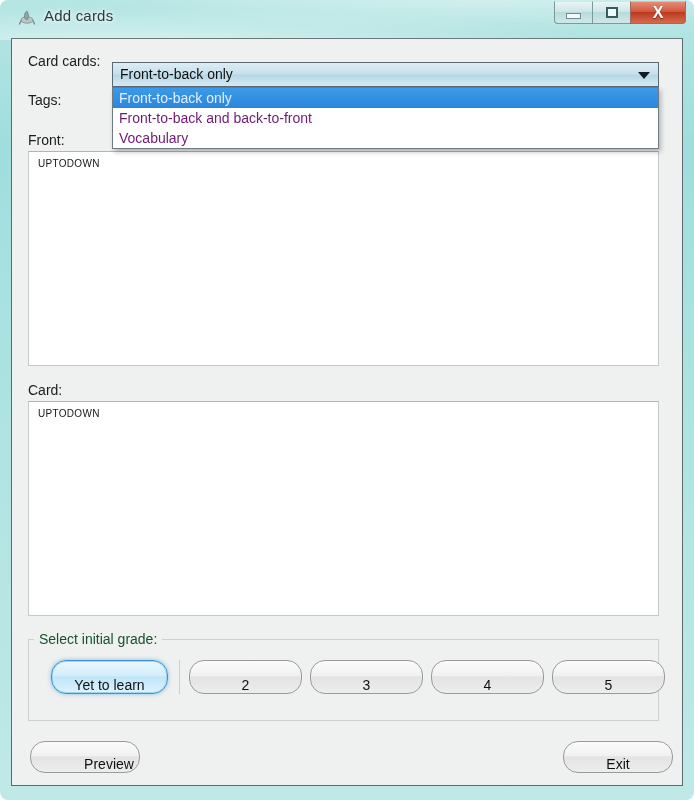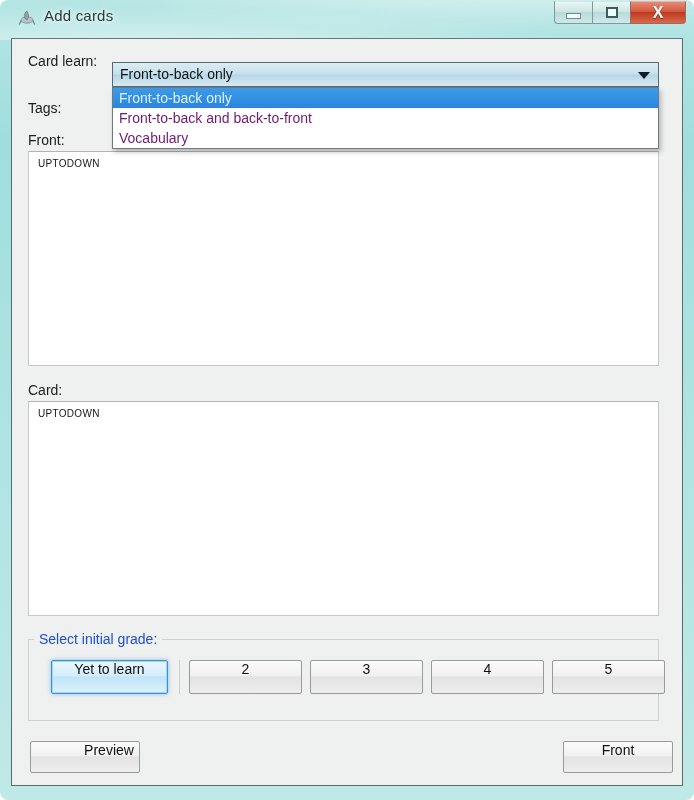--- a/index.html
+++ b/index.html
@@ -109,21 +109,21 @@
   }
 
   
   .field-label {
     position: absolute;
     font-size: 14px;
     color: #1c1c1c;
     white-space: nowrap;
   }
   #lbl-cardtype { left: 16px; top: 14px; }
-  #lbl-tags     { left: 16px; top: 53px; margin-top: 8px; }
+  #lbl-tags     { left: 16px; top: 53px; }
   #lbl-front    { left: 16px; top: 93px; }
   #lbl-back     { left: 16px; top: 343px; }
 
   
   #combo {
     position: absolute;
     left: 100px; top: 23px;
     width: 547px; height: 25px;
     box-sizing: border-box;
     border: 1px solid #5a6a74;
@@ -196,36 +196,36 @@
     box-sizing: border-box;
     border: 1px solid #cfcfcf;
     background: transparent;
   }
   #grade-legend {
     position: absolute;
     left: 22px; top: 592px;
     background: #eff0f0;
     padding: 0 5px;
     font-size: 14px;
-    color: #1d4ed8;
+    color: #14532d;
     white-space: nowrap;
     z-index: 5;
   }
 
   
   .btn {
     position: absolute;
     box-sizing: border-box;
     border: 1px solid #9a9a9a;
-    border-radius: 2px;
+    border-radius: 15px;
     background: linear-gradient(180deg,#fbfbfb 0%, #f1f1f1 45%, #e3e3e3 50%, #ededed 100%);
     font-size: 14px;
     color: #101010;
     display: flex;
-    align-items: flex-start;
+    align-items: flex-end;
     justify-content: center;
     font-family: "Liberation Sans", sans-serif;
     cursor: default;
   }
   .btn.focused {
     border: 1px solid #3c93d0;
     background: linear-gradient(180deg,#eaf7fd 0%, #d4eefb 45%, #bfe5f8 50%, #def3fd 100%);
     box-shadow: 0 0 0 1px #9fd6f2 inset, 0 0 4px rgba(60,147,208,0.55);
   }
 
@@ -267,21 +267,21 @@
         <span class="glyph-max"></span>
       </div>
       <div class="win-btn" id="btn-close">
         <span class="glyph-close">X</span>
       </div>
     </div>
   </div>
 
   <div id="client">
 
-    <div class="field-label" id="lbl-cardtype">Card learn:</div>
+    <div class="field-label" id="lbl-cardtype">Card cards:</div>
     <div class="field-label" id="lbl-tags">Tags:</div>
     <div class="field-label" id="lbl-front">Front:</div>
     <div class="field-label" id="lbl-back">Card:</div>
 
     <div id="combo">
       <div id="combo-text">Front-to-back only</div>
       <div id="combo-arrow"></div>
     </div>
 
     <div id="combo-popup">
@@ -315,17 +315,17 @@
       <span>4</span>
     </div>
     <div class="btn" id="btn-g5">
       <span>5</span>
     </div>
 
     <div class="btn" id="btn-preview">
       <span>Preview</span>
     </div>
     <div class="btn" id="btn-exit">
-      <span>Front</span>
+      <span>Exit</span>
     </div>
 
   </div>
 </div>
 
 </body></html>

